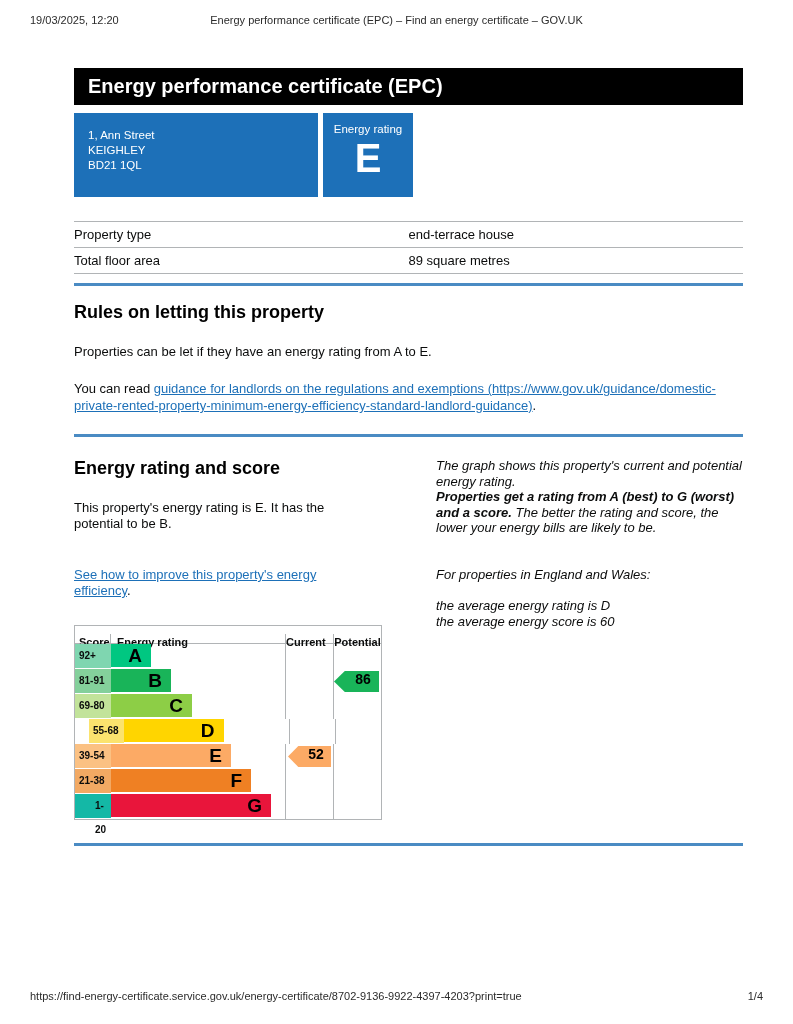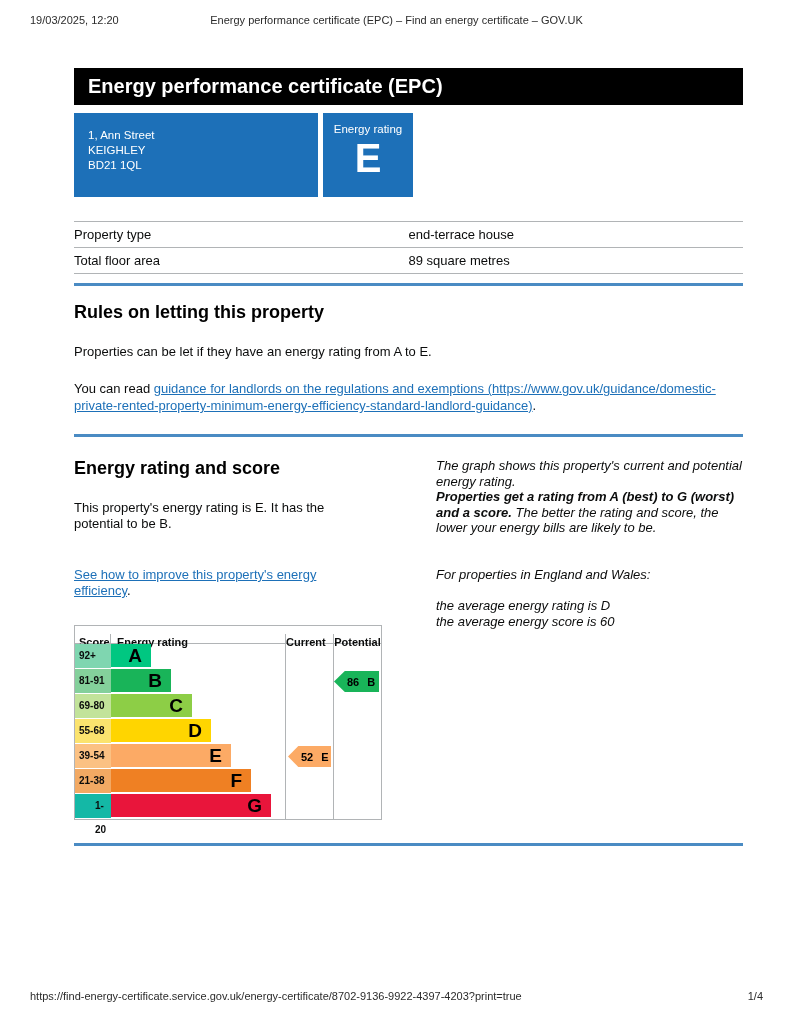--- a/index.html
+++ b/index.html
@@ -64,22 +64,22 @@
   .ch-potential { width:48px; text-align:center; border-left:1px solid #b1b4b6; }
   .chart-row { display:flex; height:25px; }
   .cell-score { width:36px; font-size:10px; font-weight:bold; line-height:24px; padding-left:4px;
                 border-bottom:1px solid #ffffff; }
   .cell-track { width:174px; position:relative; }
   .band-bar { height:24px; margin-top:0; display:flex; align-items:center; justify-content:flex-end;
               padding-right:9px; border-bottom:1px solid #ffffff; }
   .band-letter { font-size:19px; font-weight:bold; color:#000; line-height:24px; }
   .cell-col { width:48px; border-left:1px solid #b1b4b6; }
   .marker { position:absolute; height:21px; display:flex; align-items:center; gap:8px;
-            padding-left:13px; font-size:11px; font-weight:bold; color:#000;
-            clip-path:polygon(0% 50%, 24% 0%, 100% 0%, 100% 100%, 24% 100%); }
+            padding-left:13px; font-size:14px; font-weight:bold; color:#000;
+            clip-path:polygon(0% 50%, 24% 0%, 100% 0%, 100% 100%, 24% 100%);flex-direction:column; }
 
   .print-footer { position:absolute; bottom:22px; left:0; width:100%; font-size:11px; color:#2b2b2b; }
   .pf-url { position:absolute; left:30px; bottom:0; }
   .pf-page { position:absolute; right:30px; bottom:0; }
 </style>
 </head>
 <body>
 
 <div class="page">
 
@@ -163,21 +163,21 @@
                 <div class="cell-score" style="background: rgb(194, 227, 154);">69-80</div>
                 <div class="cell-track">
                   <div class="band-bar" style="background: rgb(141, 206, 70); width: 81px;">
                     <span class="band-letter">C</span>
                   </div>
                 </div>
                 <div class="cell-col"></div>
                 <div class="cell-col"></div>
               </div>
               <div class="chart-row">
-                <div class="cell-score" style="background: rgb(251, 227, 110);">55-68</div>
+                <div class="cell-score" style="background: rgb(251, 227, 110); margin-left: 14px;">55-68</div>
                 <div class="cell-track">
                   <div class="band-bar" style="background: rgb(255, 213, 0); width: 100px;">
                     <span class="band-letter">D</span>
                   </div>
                 </div>
                 <div class="cell-col"></div>
                 <div class="cell-col"></div>
               </div>
               <div class="chart-row">
                 <div class="cell-score" style="background: rgb(251, 193, 131);">39-54</div>

